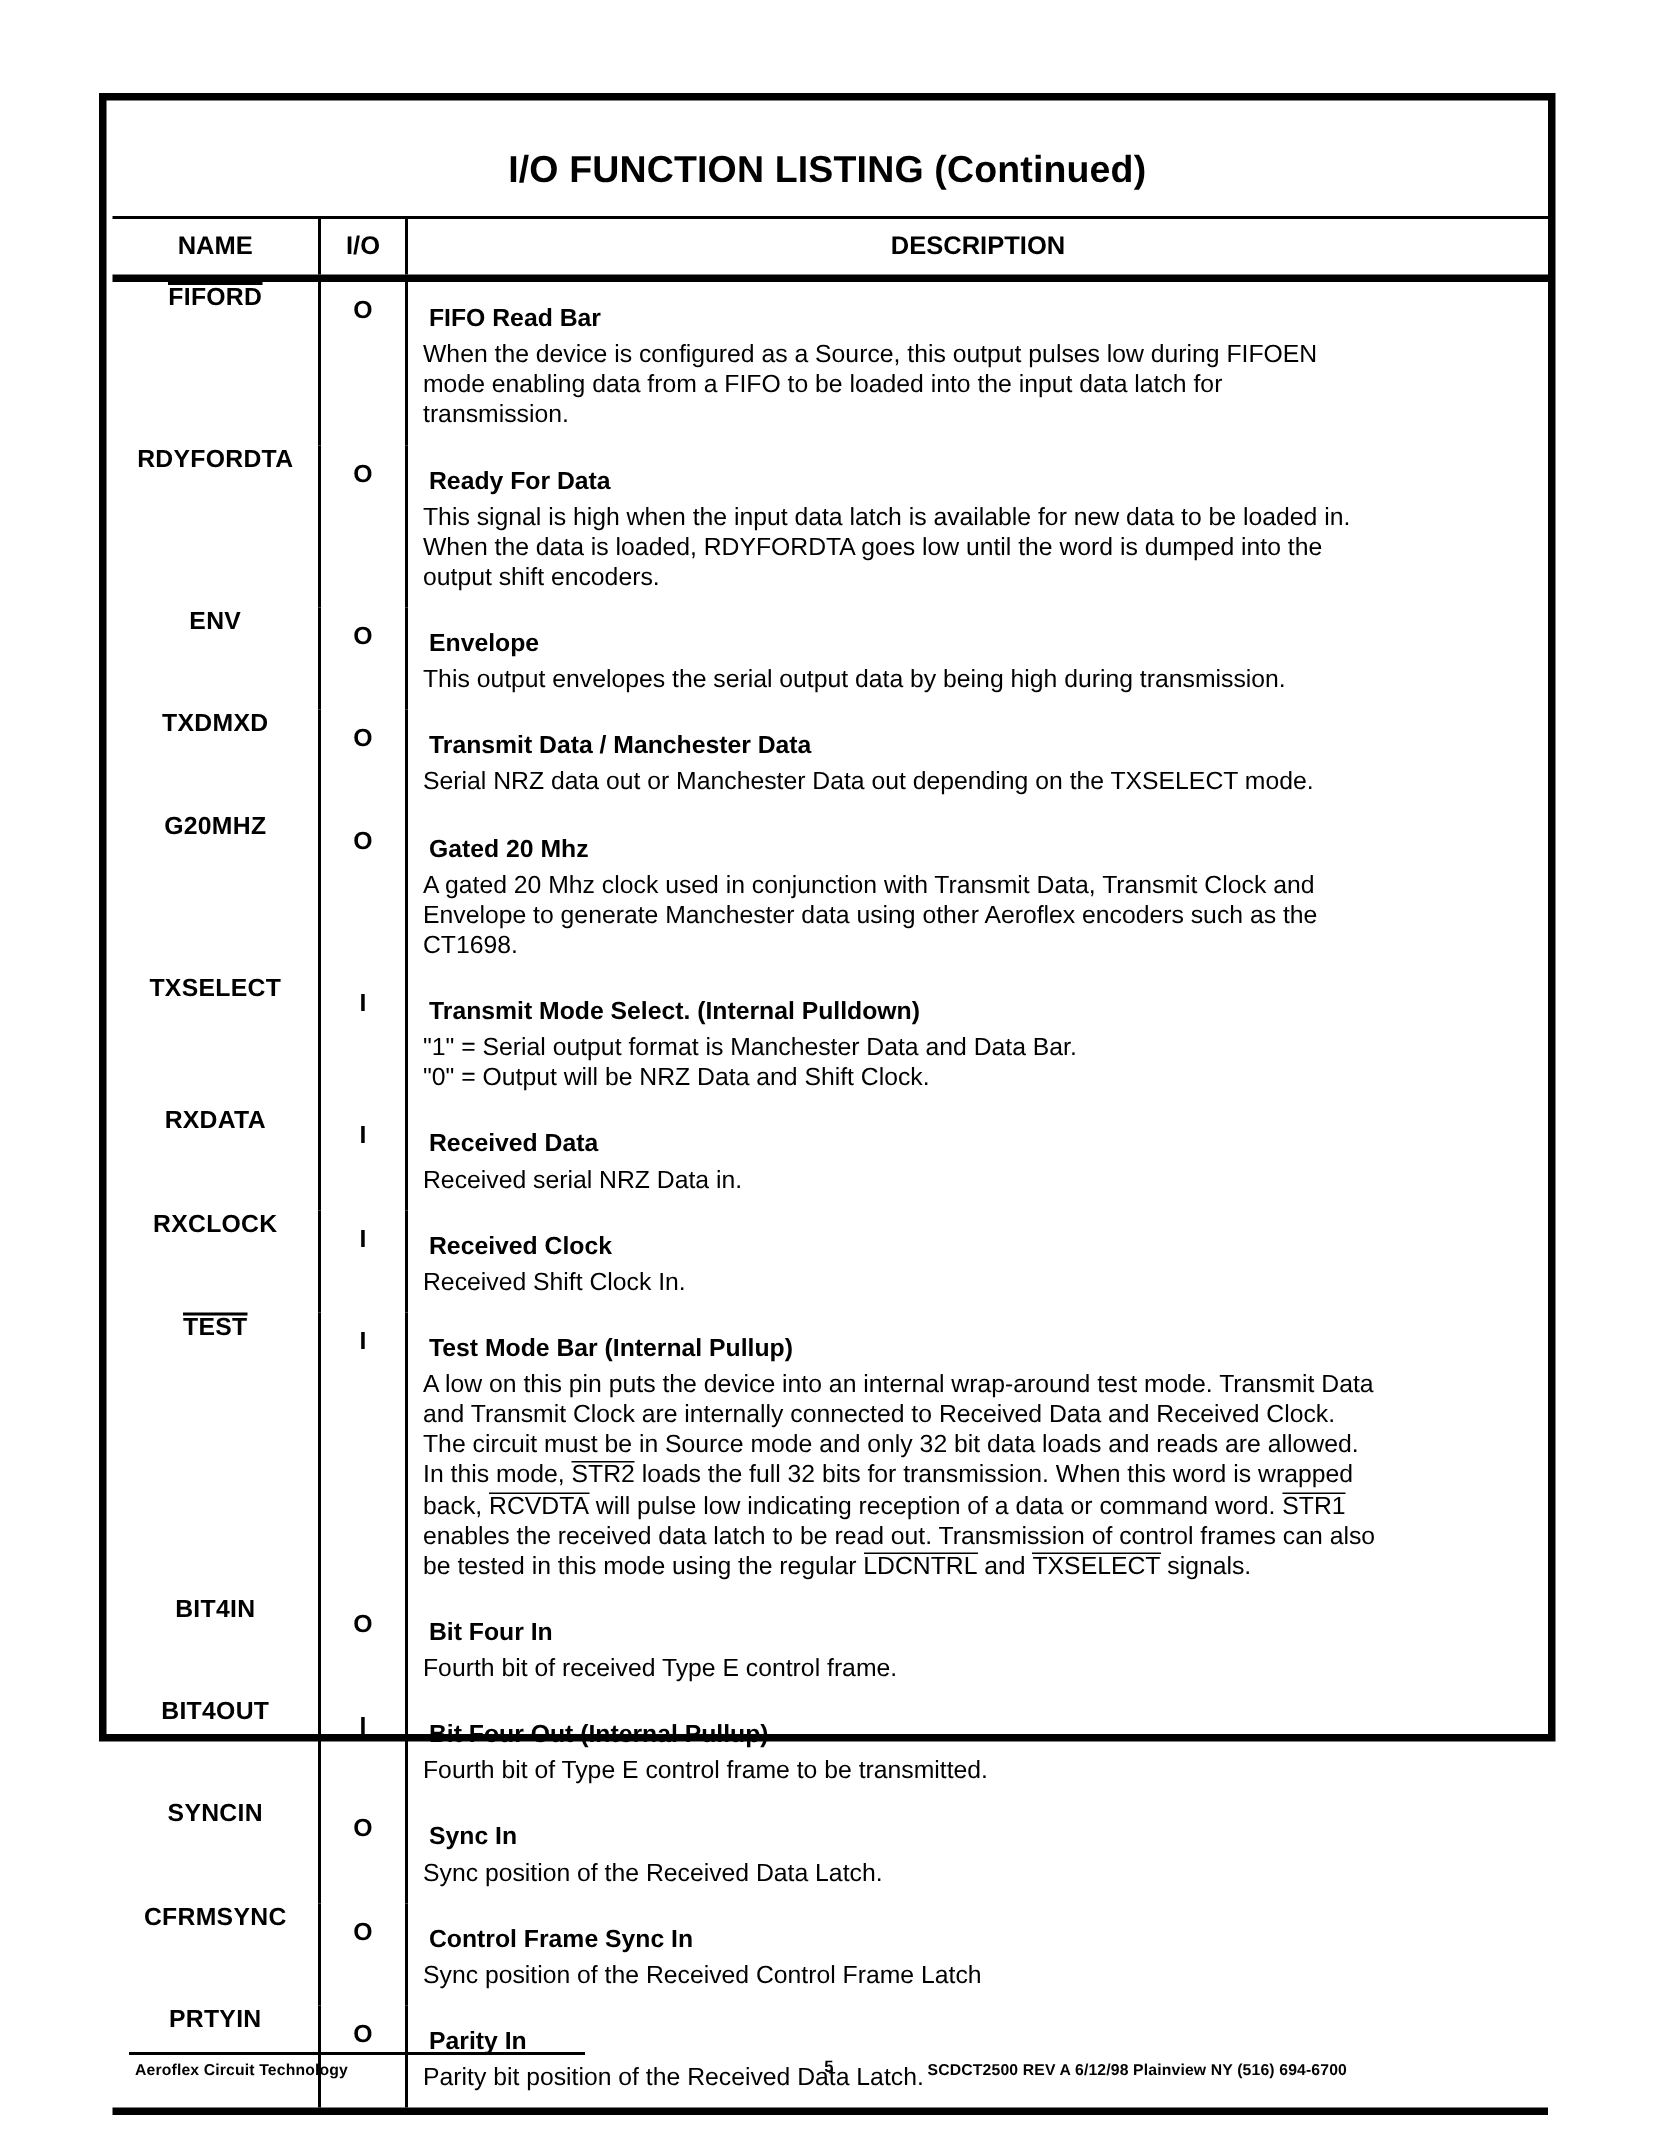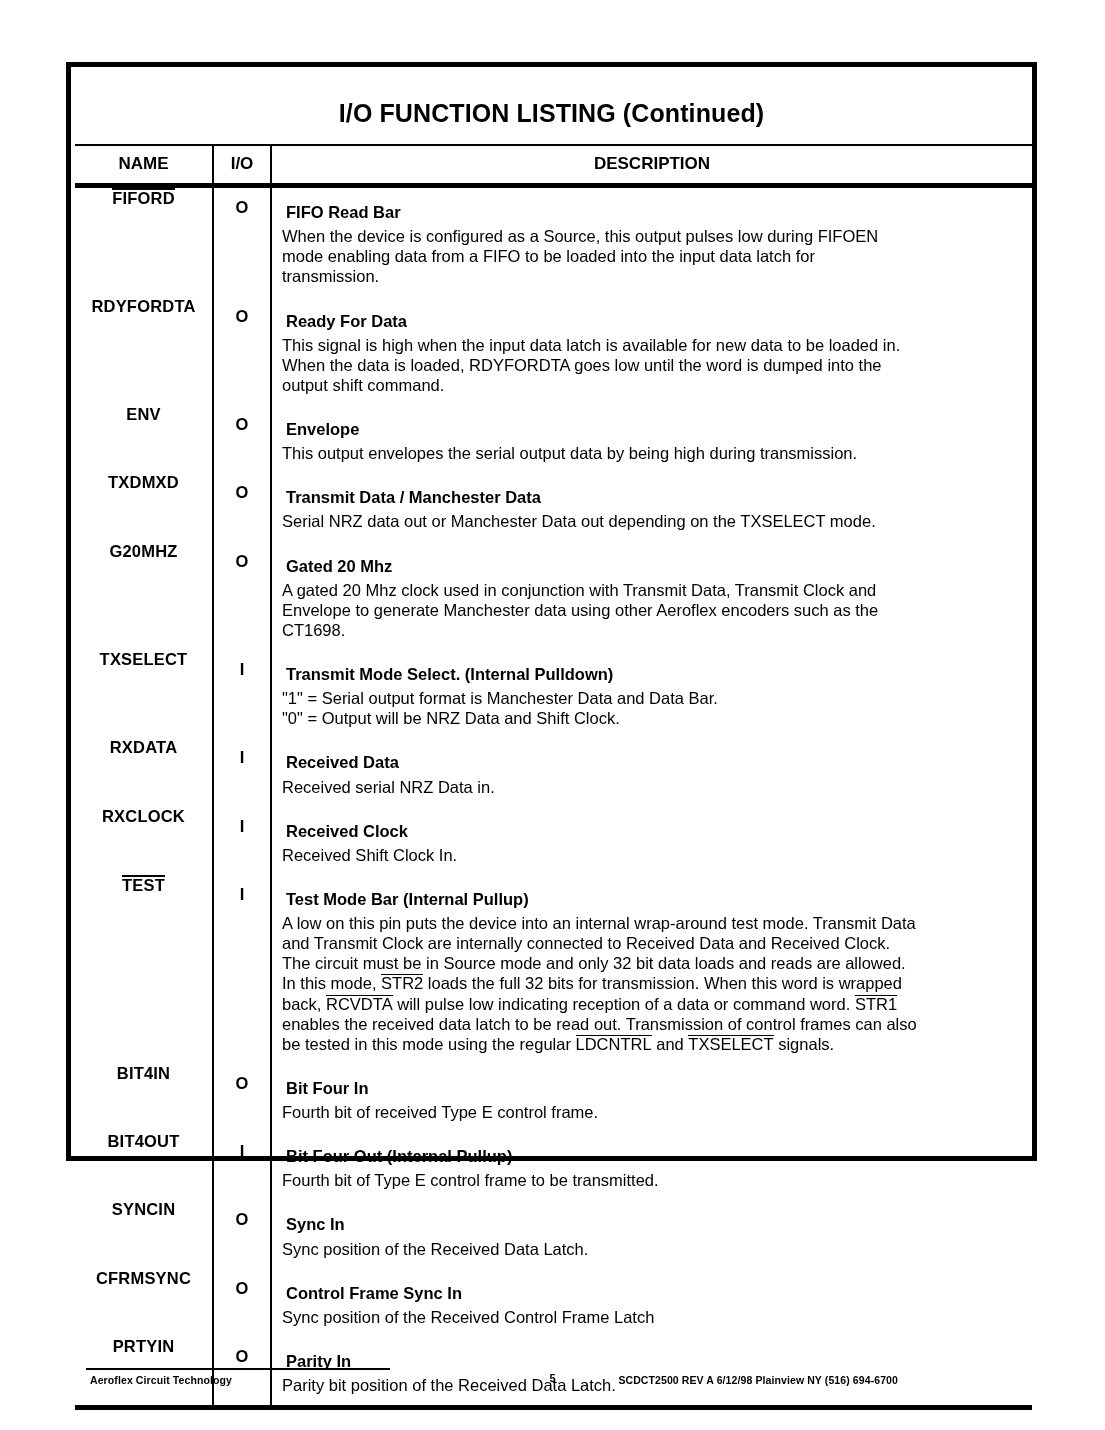--- a/index.html
+++ b/index.html
@@ -208,21 +208,21 @@
           </td>
           <td class="td-io">
             <div class="cell-io">O</div>
           </td>
           <td class="td-desc">
             <div class="cell-desc">
               <div class="desc-title">Ready For Data</div>
               <div class="desc-body">
                 <span class="ln">This signal is high when the input data latch is available for new data to be loaded in.</span>
                 <span class="ln">When the data is loaded, RDYFORDTA goes low until the word is dumped into the</span>
-                <span class="ln">output shift command.</span>
+                <span class="ln">output shift encoders.</span>
               </div>
             </div>
           </td>
         </tr>
         <tr>
           <td class="td-name">
             <div class="cell-name">ENV</div>
           </td>
           <td class="td-io">
             <div class="cell-io">O</div>

